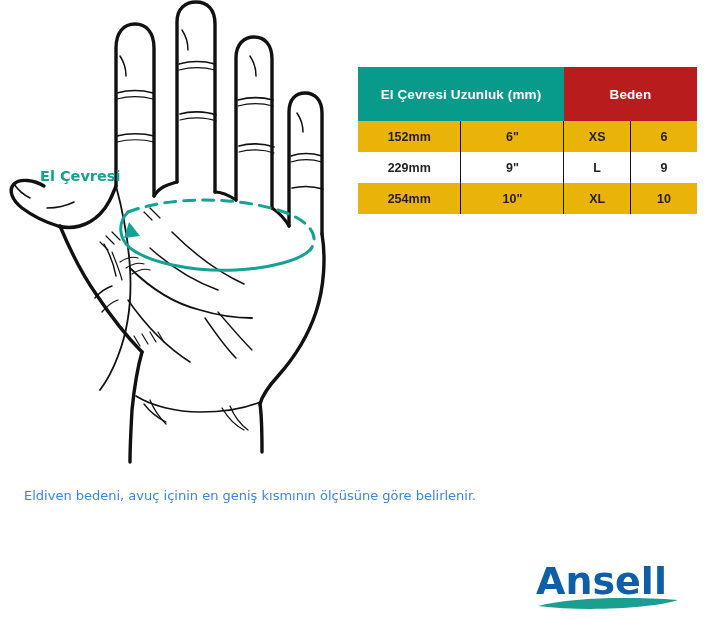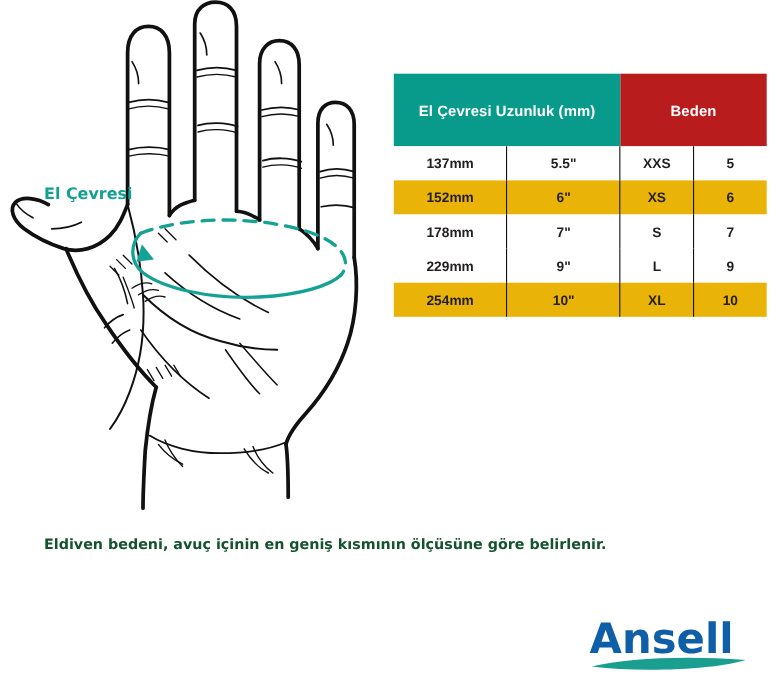--- a/index.html
+++ b/index.html
@@ -28,21 +28,21 @@
   
   #size-table {
     position: absolute;
     left: 358px;
     top: 67px;
     width: 339px;
     border-collapse: collapse;
     table-layout: fixed;
   }
   #size-table th {
-    height: 66px;
+    height: 54px;
     color: #ffffff;
     font-size: 13.5px;
     font-weight: bold;
     letter-spacing: 0.1px;
     text-align: center;
     padding: 0;
     border: none;
   }
   th.head-green { background: #089b8b; }
   th.head-blue  { background: #b91c1c; }
@@ -62,28 +62,27 @@
   #size-table th.sep-left { border-left: 1.6px solid #111111; }
 
   .col-mm   { width: 116px; }
   .col-in   { width: 99px;  }
   .col-size { width: 75px;  }
   .col-num  { width: 49px;  }
 
   
   #caption {
     position: absolute;
-    left: 40px;
+    left: 24px;
     top: 486px;
     width: 630px;
     font-size: 13px;
     line-height: 20px;
-    color: #14532d;
+    color: #3b82f6;
     font-family: "DejaVu Sans", sans-serif;
-    font-weight: bold;
   }
   #caption div { white-space: nowrap; }
 
   
   #ansell-logo {
     position: absolute;
     left: 528px;
     top: 556px;
     width: 172px;
     height: 56px;
@@ -185,39 +184,27 @@
 </svg>
 
 <table id="size-table">
   <thead>
     <tr>
       <th class="head-green col-mm" colspan="2">El Çevresi Uzunluk (mm)</th>
       <th class="head-blue col-size" colspan="2">Beden</th>
     </tr>
   </thead>
   <tbody>
-    <tr class="row-odd">
-      <td class="col-mm">137mm</td>
-      <td class="col-in sep-left">5.5"</td>
-      <td class="col-size sep-left">XXS</td>
-      <td class="col-num sep-left">5</td>
-    </tr>
     <tr class="row-even">
       <td class="col-mm">152mm</td>
       <td class="col-in sep-left">6"</td>
       <td class="col-size sep-left">XS</td>
       <td class="col-num sep-left">6</td>
     </tr>
     <tr class="row-odd">
-      <td class="col-mm">178mm</td>
-      <td class="col-in sep-left">7"</td>
-      <td class="col-size sep-left">S</td>
-      <td class="col-num sep-left">7</td>
-    </tr>
-    <tr class="row-odd">
       <td class="col-mm">229mm</td>
       <td class="col-in sep-left">9"</td>
       <td class="col-size sep-left">L</td>
       <td class="col-num sep-left">9</td>
     </tr>
     <tr class="row-even">
       <td class="col-mm">254mm</td>
       <td class="col-in sep-left">10"</td>
       <td class="col-size sep-left">XL</td>
       <td class="col-num sep-left">10</td>

